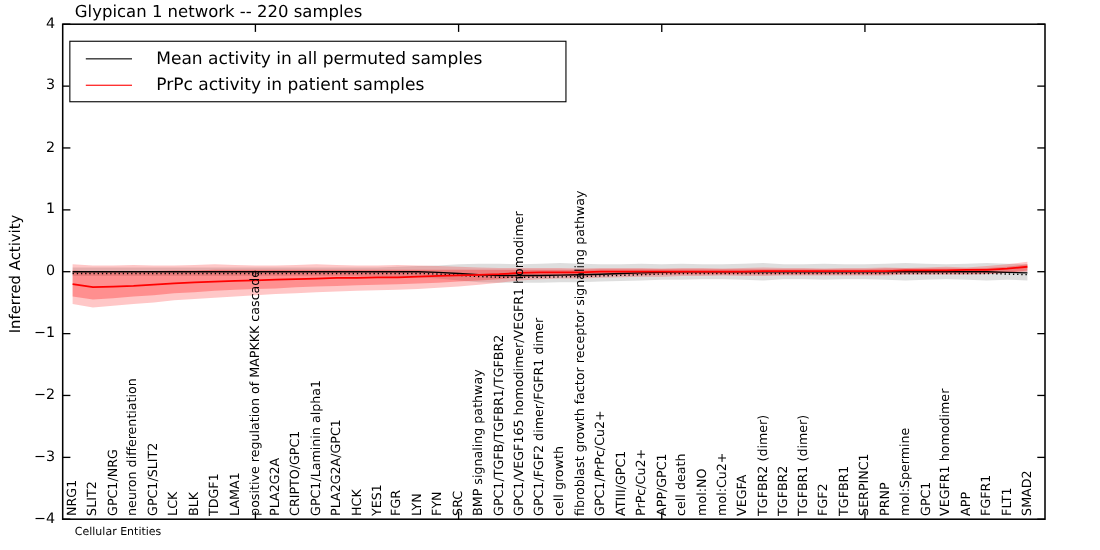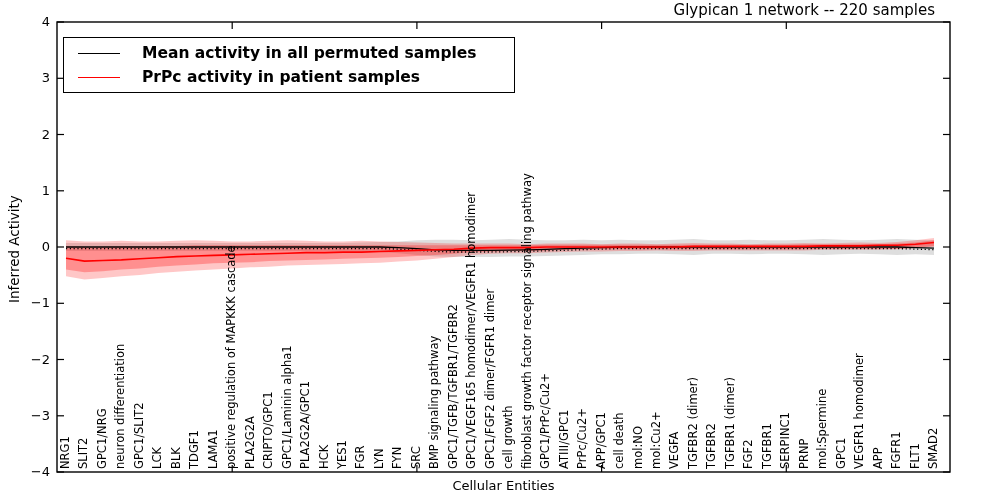--- a/index.html
+++ b/index.html
@@ -3,45 +3,45 @@
 <meta charset="utf-8">
 <style>
   html,body{margin:0;padding:0;background:#fff;}
   #figure{
     position:relative;width:1000px;height:500px;background:#fff;
     font-family:"DejaVu Sans","Liberation Sans",sans-serif;color:#000;
     overflow:hidden;
   }
   #plot-svg{position:absolute;left:0;top:0;}
   .chart-title{
-    position:absolute;left:42px;top:1px;width:893px;text-align:right;
+    position:absolute;left:68px;top:1px;width:893px;text-align:left;
     font-size:15px;white-space:nowrap;
   }
   .ylabel{
     position:absolute;left:6px;top:303px;font-size:13.5px;white-space:nowrap;
     transform:rotate(-90deg);transform-origin:0 0;
   }
   .xlabel{
-    position:absolute;left:57px;top:478px;width:893px;text-align:center;
-    font-size:13px;
+    position:absolute;left:68px;top:478px;width:893px;text-align:left;
+    font-size:10px;
   }
   .ytick-label{
     position:absolute;width:40px;text-align:right;font-size:13px;line-height:15px;
   }
   .cat-label{
     position:absolute;font-size:11.5px;line-height:13px;white-space:nowrap;
     transform:rotate(-90deg);transform-origin:0 0;
   }
   .legend{
     position:absolute;left:63px;top:37px;width:452px;height:56px;
     border:1.4px solid #000;background:#fff;box-sizing:border-box;
     display:flex;flex-direction:column;justify-content:center;gap:6px;
     padding:4px 0 4px 14px;
   }
-  .legend-row{display:flex;align-items:center;font-weight:bold;}
+  .legend-row{display:flex;align-items:center;}
   .legend-line{width:42px;border-top:1.7px solid #000;margin-right:22px;flex:none;}
   .legend-label{font-size:15.5px;white-space:nowrap;}
 </style>
 </head>
 <body>
 
 <div id="figure">
   <svg id="plot-svg" width="1000" height="500" viewBox="0 0 1000 500">
       <path d="M66.0,243.1L84.5,243.1L102.9,243.1L121.4,243.1L139.9,243.1L158.3,243.1L176.8,243.1L195.3,243.1L213.7,243.1L232.2,243.1L250.7,243.1L269.1,243.1L287.6,243.1L306.1,243.1L324.6,243.1L343.0,243.1L361.5,242.5L380.0,241.9L398.4,241.4L416.9,240.3L435.4,239.7L453.8,239.7L472.3,240.3L490.8,239.7L509.2,239.1L527.7,239.7L546.2,240.3L564.6,240.3L583.1,239.7L601.6,240.3L620.0,239.7L638.5,240.3L657.0,240.3L675.4,239.7L693.9,239.1L712.4,240.3L730.9,240.3L749.3,239.7L767.8,240.3L786.3,240.3L804.7,239.7L823.2,239.1L841.7,239.7L860.1,240.3L878.6,239.7L897.1,239.1L915.5,239.7L934.0,240.3L934.0,254.9L915.5,254.3L897.1,254.9L878.6,254.3L860.1,253.8L841.7,254.3L823.2,254.9L804.7,254.3L786.3,253.8L767.8,253.8L749.3,254.3L730.9,253.8L712.4,253.8L693.9,254.9L675.4,254.3L657.0,253.8L638.5,253.8L620.0,254.3L601.6,254.3L583.1,254.9L564.6,255.4L546.2,256.0L527.7,256.6L509.2,256.6L490.8,257.1L472.3,257.1L453.8,257.1L435.4,256.6L416.9,254.9L398.4,253.2L380.0,252.1L361.5,251.5L343.0,250.9L324.6,250.9L306.1,250.9L287.6,250.9L269.1,250.9L250.7,250.9L232.2,250.9L213.7,250.9L195.3,250.9L176.8,250.9L158.3,250.9L139.9,250.9L121.4,250.9L102.9,250.9L84.5,250.9L66.0,250.9Z" fill="rgba(0,0,0,0.13)" stroke="none"></path>
       <path d="M66.0,240.3L84.5,241.4L102.9,241.4L121.4,240.8L139.9,241.4L158.3,241.4L176.8,240.8L195.3,240.3L213.7,240.8L232.2,241.4L250.7,241.4L269.1,240.8L287.6,240.3L306.1,240.8L324.6,241.4L343.0,241.4L361.5,240.8L380.0,241.4L398.4,241.9L416.9,242.5L435.4,243.1L453.8,243.6L472.3,243.6L490.8,243.6L509.2,243.6L527.7,244.2L546.2,243.6L564.6,243.6L583.1,243.6L601.6,244.2L620.0,243.6L638.5,243.6L657.0,244.2L675.4,243.6L693.9,243.1L712.4,243.6L730.9,243.6L749.3,244.2L767.8,243.6L786.3,243.6L804.7,243.1L823.2,243.6L841.7,243.1L860.1,242.5L878.6,243.1L897.1,241.9L915.5,240.3L934.0,238.0L934.0,247.0L915.5,248.1L897.1,249.3L878.6,249.8L860.1,249.8L841.7,249.8L823.2,249.8L804.7,250.4L786.3,250.4L767.8,250.4L749.3,250.4L730.9,250.4L712.4,250.4L693.9,250.9L675.4,250.9L657.0,250.4L638.5,250.9L620.0,250.9L601.6,251.5L583.1,251.5L564.6,252.1L546.2,252.6L527.7,253.2L509.2,253.2L490.8,253.8L472.3,254.9L453.8,257.1L435.4,258.8L416.9,260.5L398.4,261.6L380.0,262.8L361.5,263.3L343.0,263.9L324.6,264.4L306.1,265.0L287.6,265.6L269.1,266.7L250.7,267.3L232.2,268.4L213.7,269.5L195.3,270.6L176.8,271.8L158.3,272.9L139.9,275.1L121.4,276.3L102.9,277.9L84.5,279.6L66.0,276.3Z" fill="rgba(255,0,0,0.22)" stroke="none"></path>

